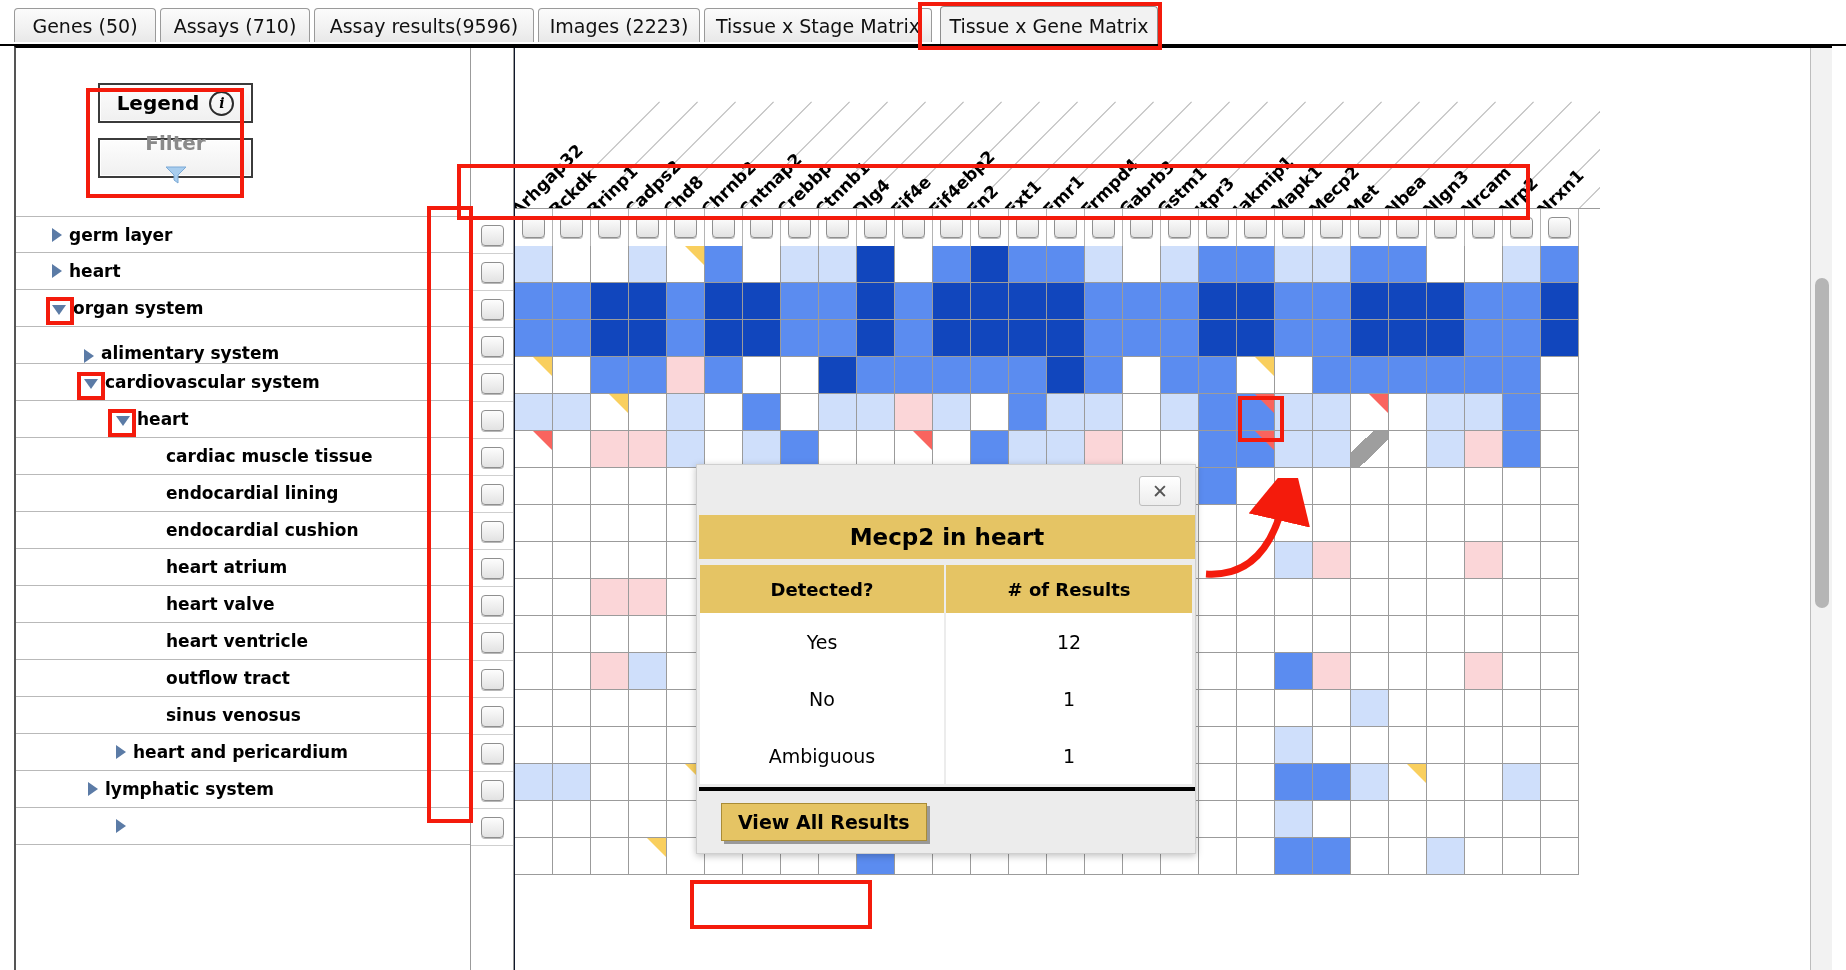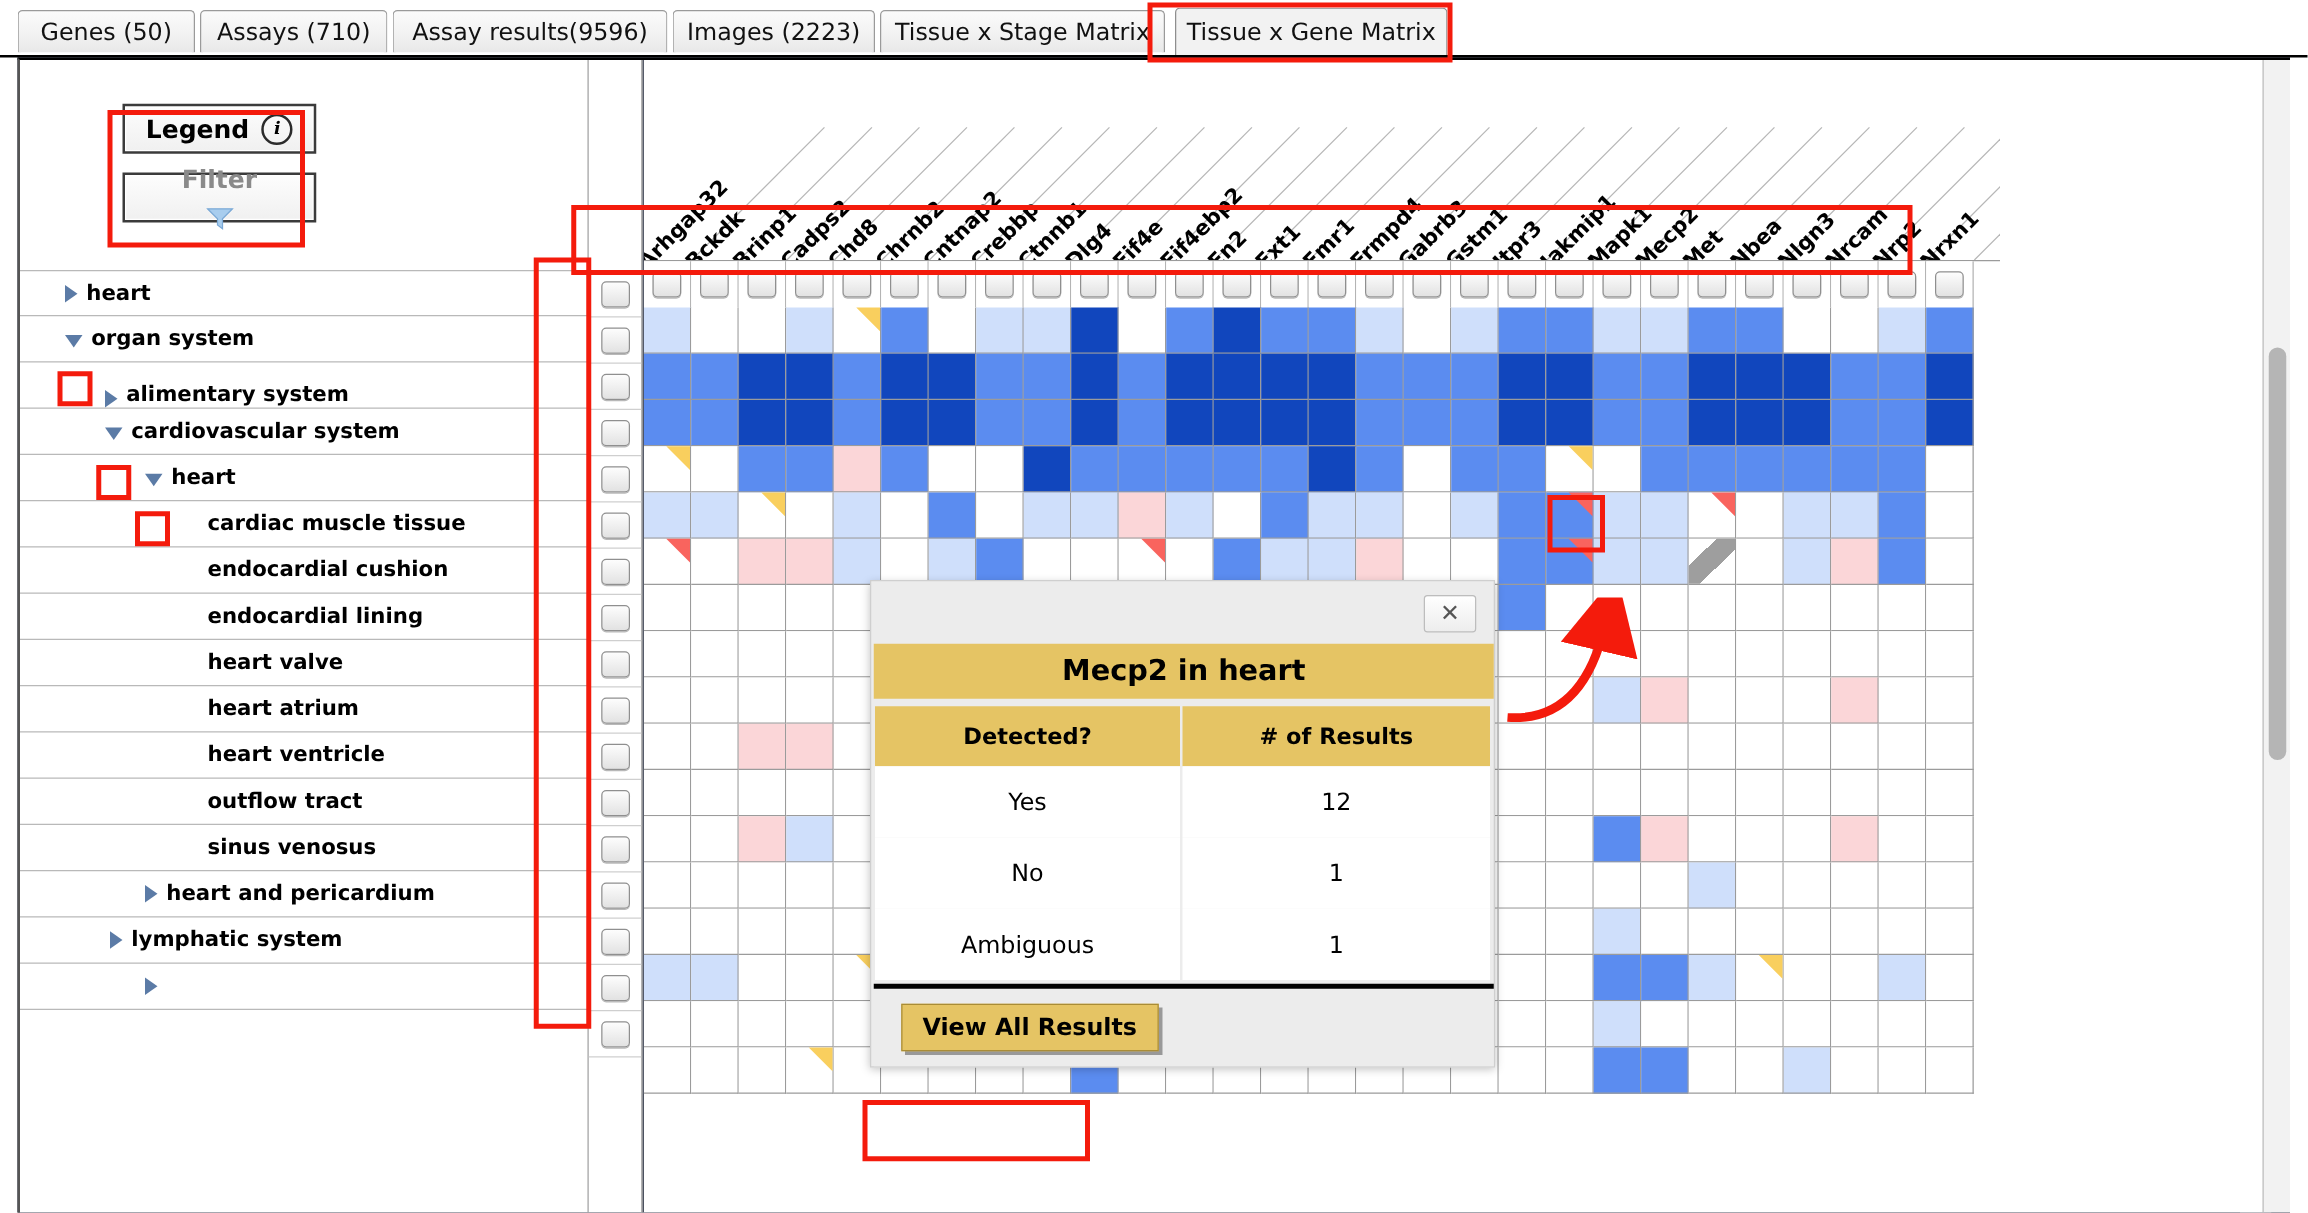--- a/index.html
+++ b/index.html
@@ -282,20 +282,24 @@
         <span class="funnelicon">
           <svg viewBox="0 0 22 20" width="22" height="20">
             <polygon points="1,2 21,2 13,10 13,18 9,15 9,10" fill="#a8cdee" stroke="#7ba9d6" stroke-width="1"></polygon>
           </svg>
         </span>
       </div>
     </div>
     <div id="tree">
         <div class="trow" style="padding-left: 36px;">
           <span class="twist closed"></span>
+          <span>germ layer</span>
+        </div>
+        <div class="trow" style="padding-left: 36px;">
+          <span class="twist closed"></span>
           <span>heart</span>
         </div>
         <div class="trow" style="padding-left: 36px;">
           <span class="twist open"></span>
           <span>organ system</span>
         </div>
         <div class="trow" style="padding-left: 68px; align-items: flex-end;">
           <span class="twist closed"></span>
           <span>alimentary system</span>
         </div>
@@ -304,30 +308,30 @@
           <span>cardiovascular system</span>
         </div>
         <div class="trow" style="padding-left: 100px;">
           <span class="twist open"></span>
           <span>heart</span>
         </div>
         <div class="trow" style="padding-left: 150px;">
           <span>cardiac muscle tissue</span>
         </div>
         <div class="trow" style="padding-left: 150px;">
+          <span>endocardial lining</span>
+        </div>
+        <div class="trow" style="padding-left: 150px;">
           <span>endocardial cushion</span>
         </div>
         <div class="trow" style="padding-left: 150px;">
-          <span>endocardial lining</span>
+          <span>heart atrium</span>
         </div>
         <div class="trow" style="padding-left: 150px;">
           <span>heart valve</span>
-        </div>
-        <div class="trow" style="padding-left: 150px;">
-          <span>heart atrium</span>
         </div>
         <div class="trow" style="padding-left: 150px;">
           <span>heart ventricle</span>
         </div>
         <div class="trow" style="padding-left: 150px;">
           <span>outflow tract</span>
         </div>
         <div class="trow" style="padding-left: 150px;">
           <span>sinus venosus</span>
         </div>

